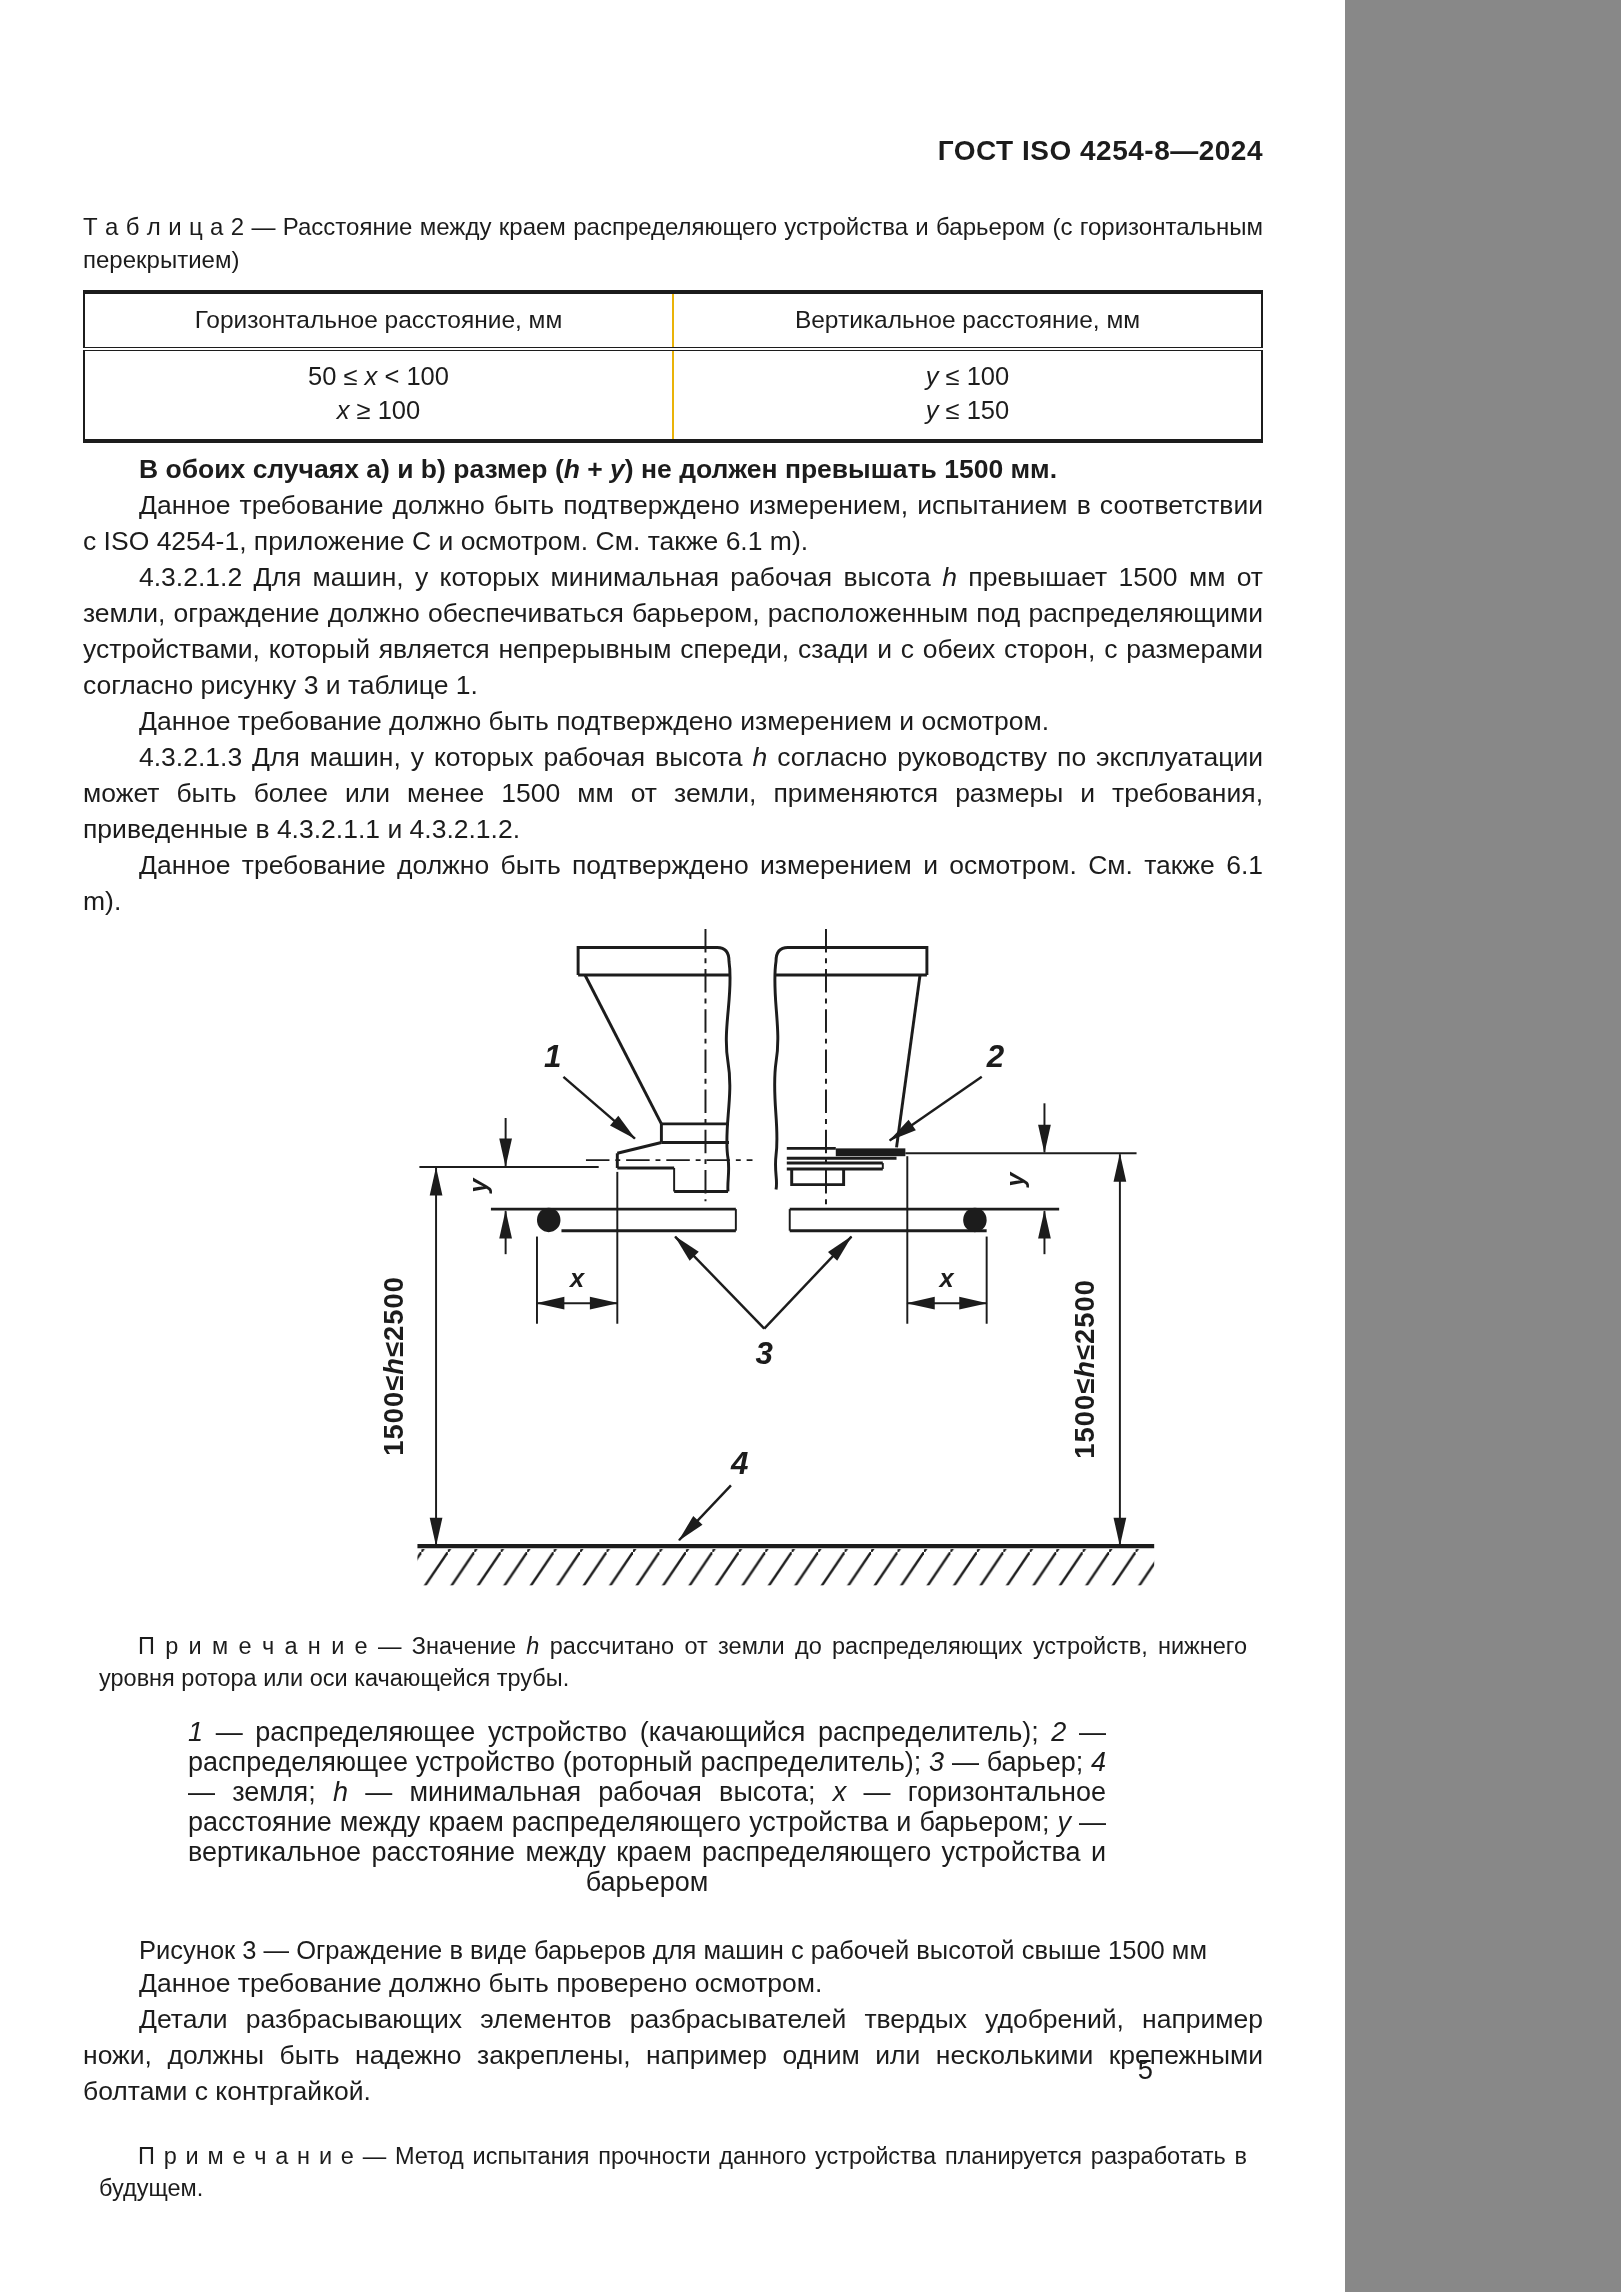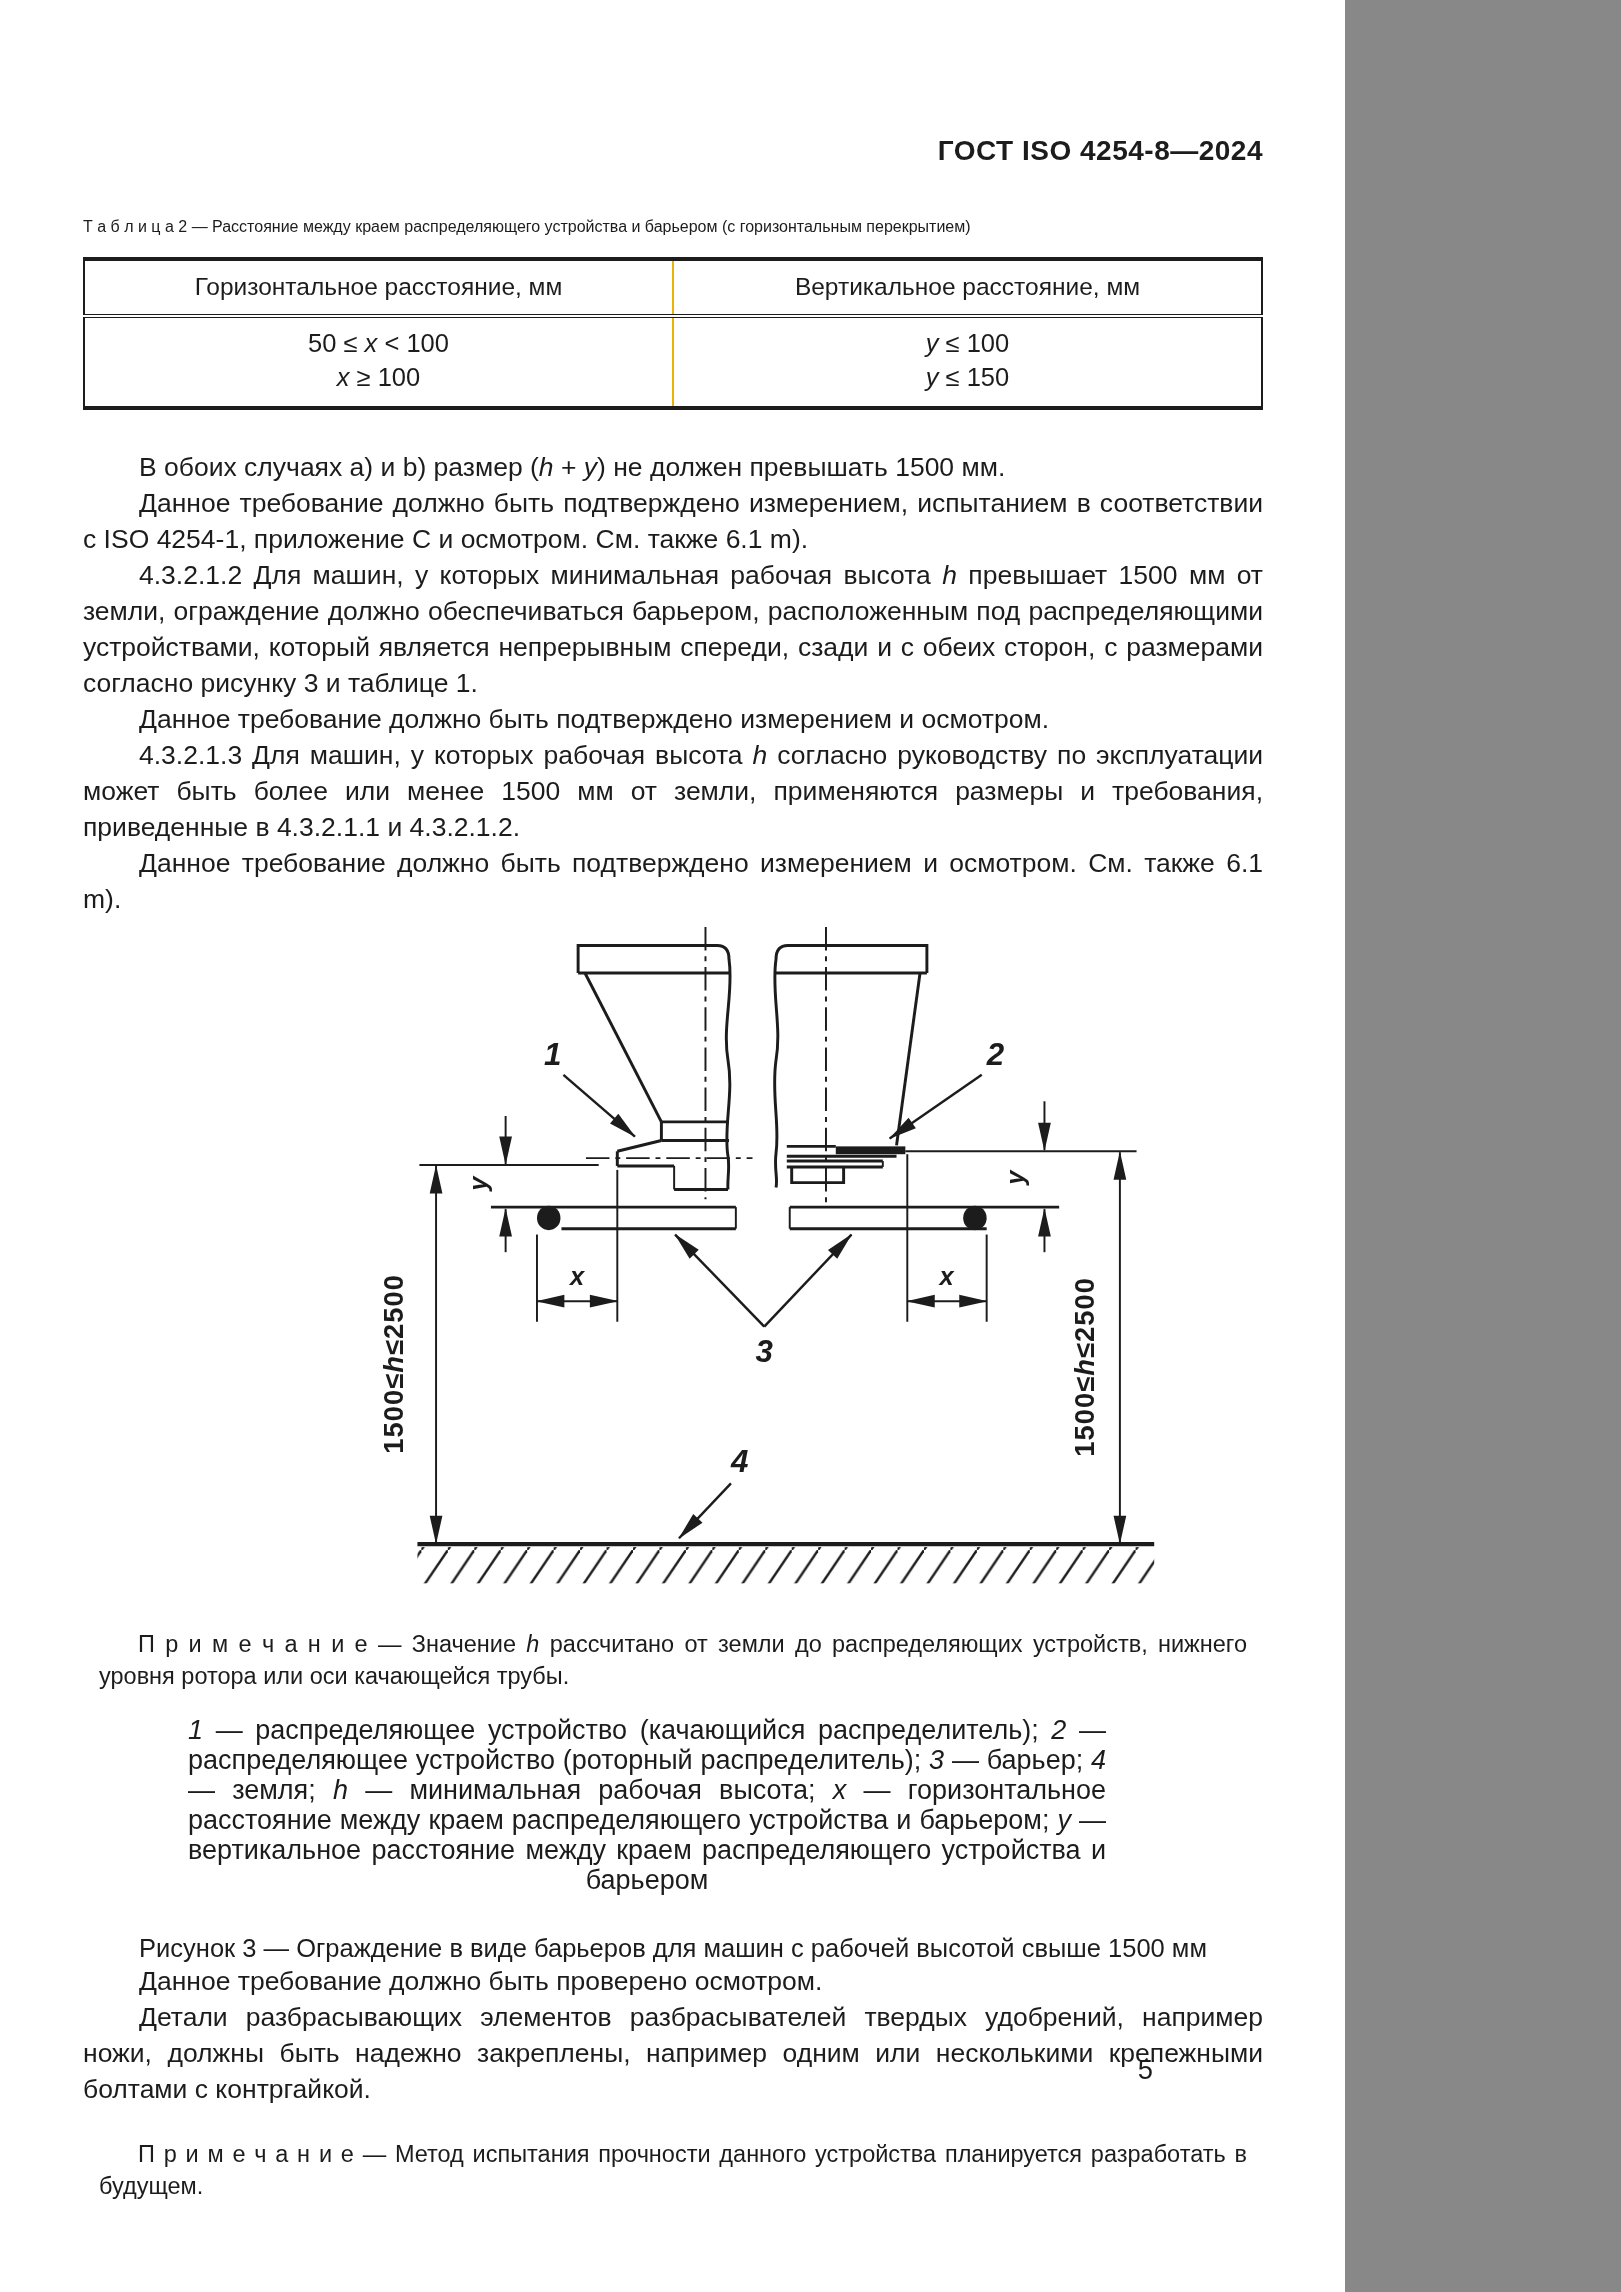--- a/index.html
+++ b/index.html
@@ -7,38 +7,38 @@
     position:relative;
     width:1345px;height:2293px;
     background:#ffffff;
     box-sizing:border-box;
     padding:135px 82px 0 83px;
     font-family:"Liberation Sans", sans-serif;
     color:#1c1c1c;
     overflow:hidden;
   }
   .doc-header{font-size:28px;font-weight:bold;text-align:right;letter-spacing:0.5px;}
-  .tbl-caption{font-size:16px;line-height:33px;margin:43px 0 13.7px 0;text-align:justify;}
+  .tbl-caption{font-size:24px;line-height:33px;margin:43px 0 13.7px 0;text-align:justify;}
   table.gost{
     width:100%;border-collapse:collapse;
     border-left:2px solid #1c1c1c;border-right:2px solid #1c1c1c;
     border-top:4.9px solid #1c1c1c;border-bottom:4.9px solid #1c1c1c;
     font-size:24.5px;
   }
   table.gost th{
     font-weight:normal;text-align:center;vertical-align:middle;
     padding:12.7px 7.8px;border-bottom:4.9px double #1c1c1c;
   }
   table.gost td{
     text-align:center;vertical-align:top;padding:7.8px 7.8px 11.8px 7.8px;font-size:25.5px;
   }
   table.gost .vline{border-right:2px solid #eab308;}
   table.gost td div{line-height:34px;}
   .p{font-size:26.5px;line-height:36px;text-align:justify;text-indent:56px;margin:0;}
-  .first-p{margin-top:39px;}
+  .first-p{margin-top:8px;font-weight:bold;}
   .note{font-size:23.5px;line-height:32px;text-align:justify;text-indent:39px;margin:16px;}
   .note-fig{margin-top:29px;}
   .legend{
     font-size:27px;line-height:30px;text-align:justify;text-align-last:center;
     margin:23.5px 157px 0 105px;
   }
   .fig-caption{font-size:25.5px;text-align:center;margin:39px 0 0 0;}
   .section-heading{font-size:26.5px;line-height:35px;text-indent:56px;margin:29px 0 0 0;}
   .note-end{margin-top:31px;}
   .page-number{position:absolute;top:2054px;right:192px;font-size:27.4px;}

